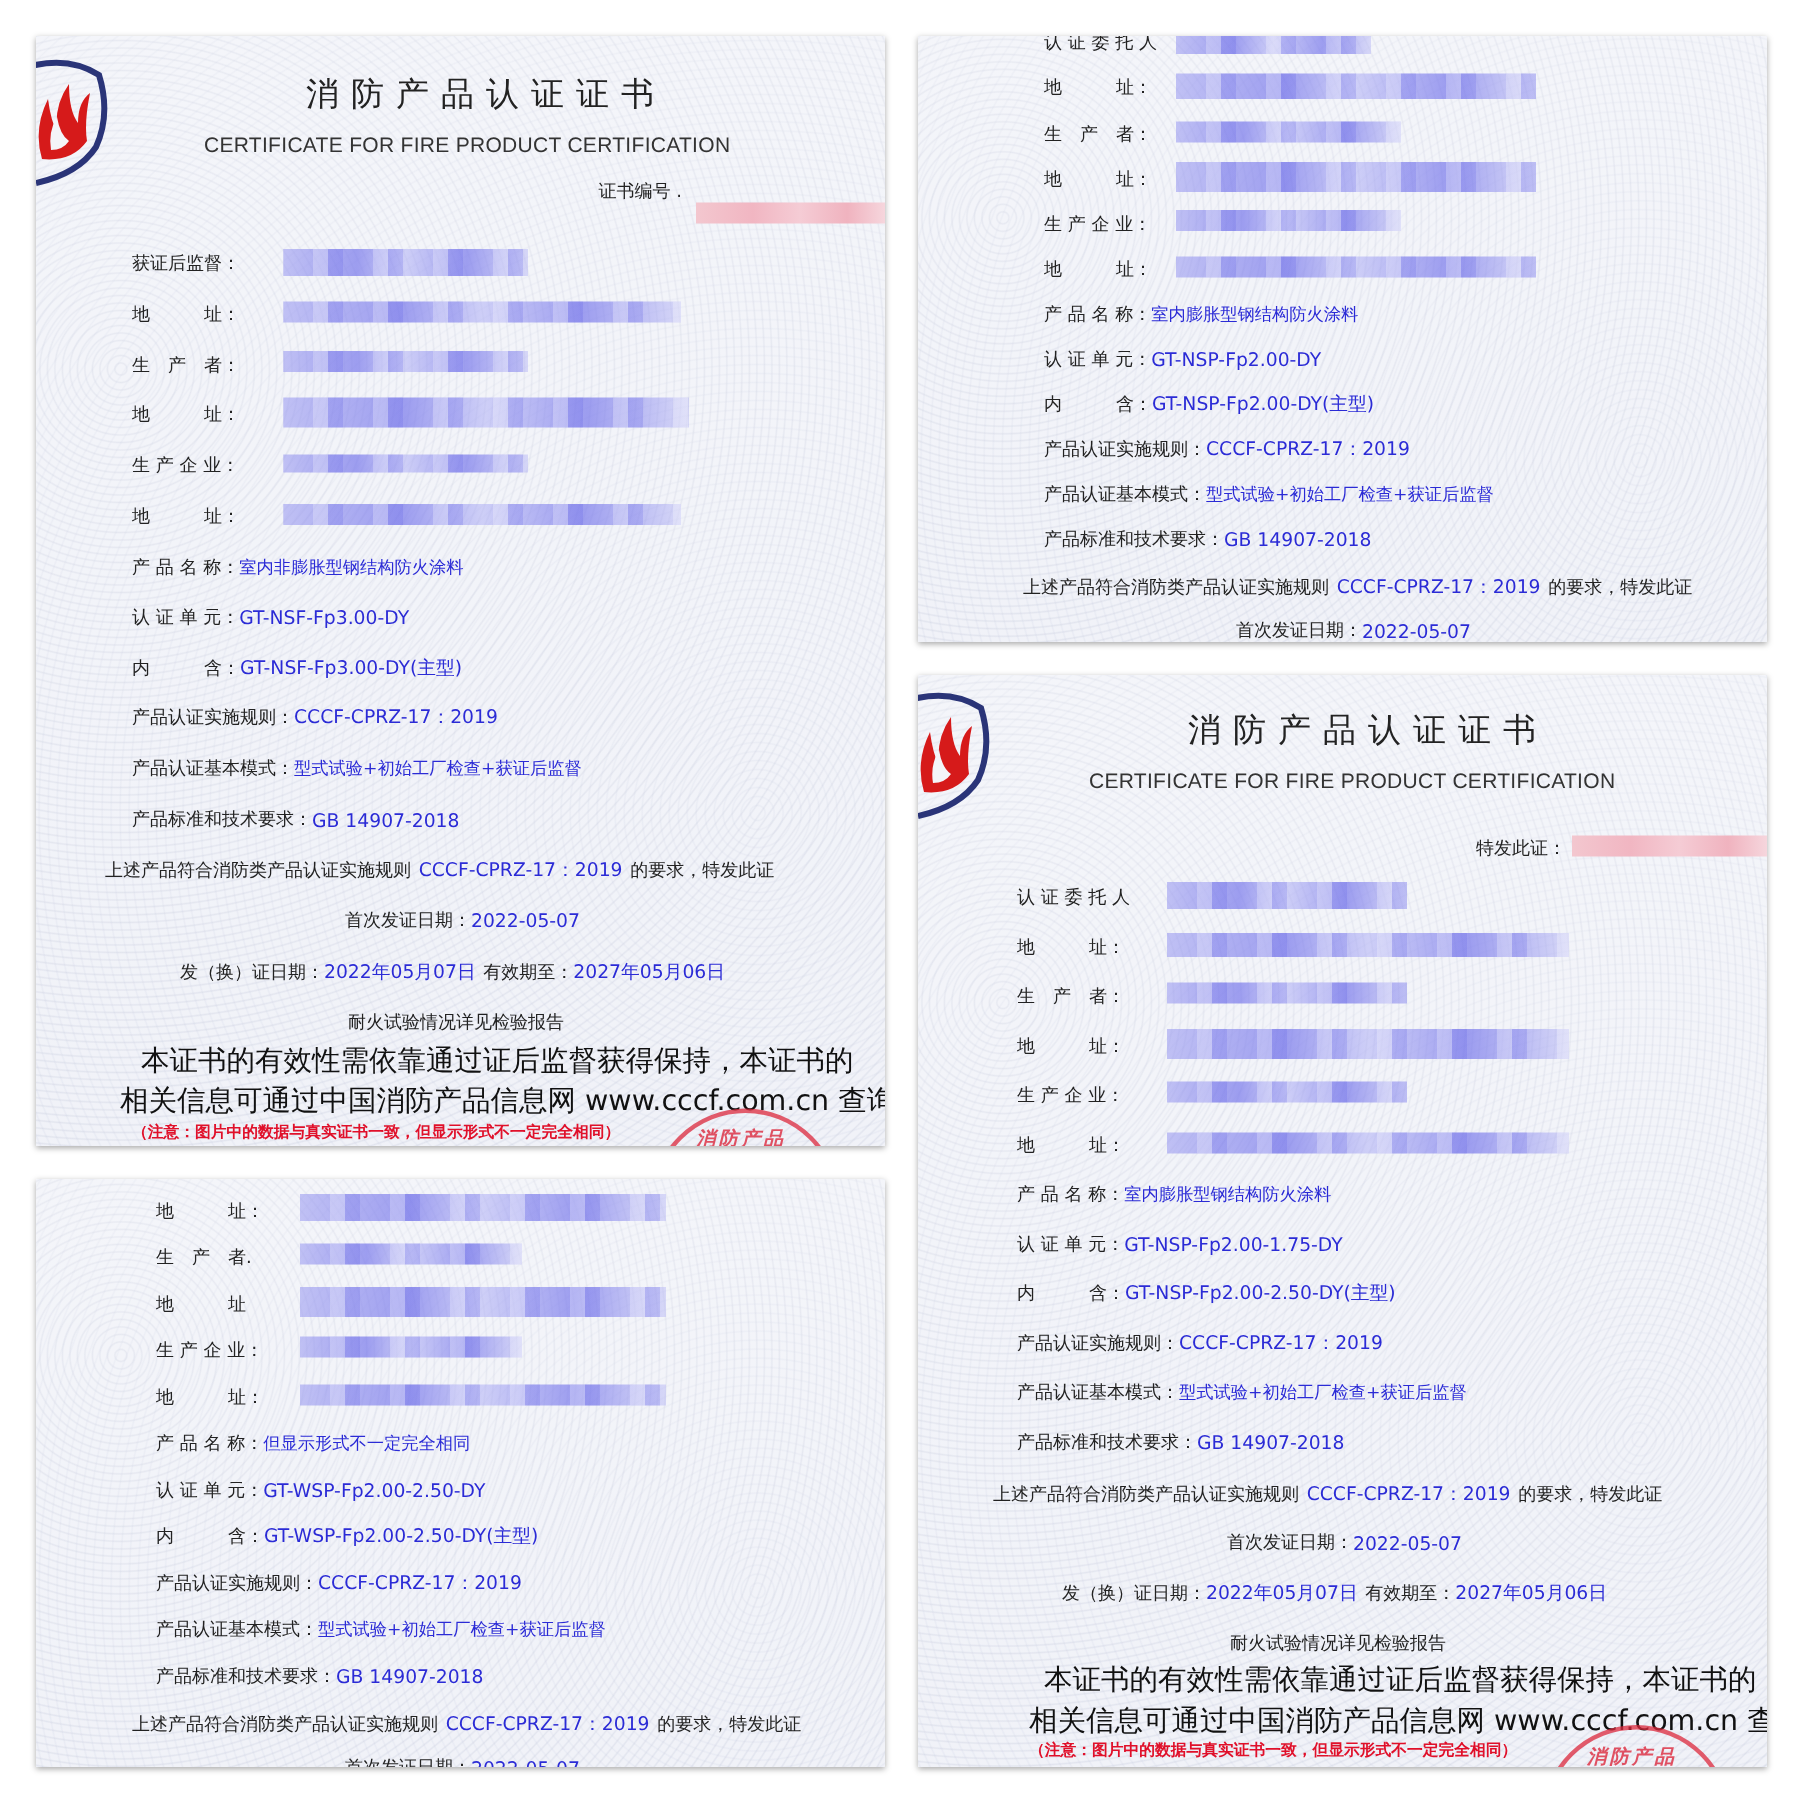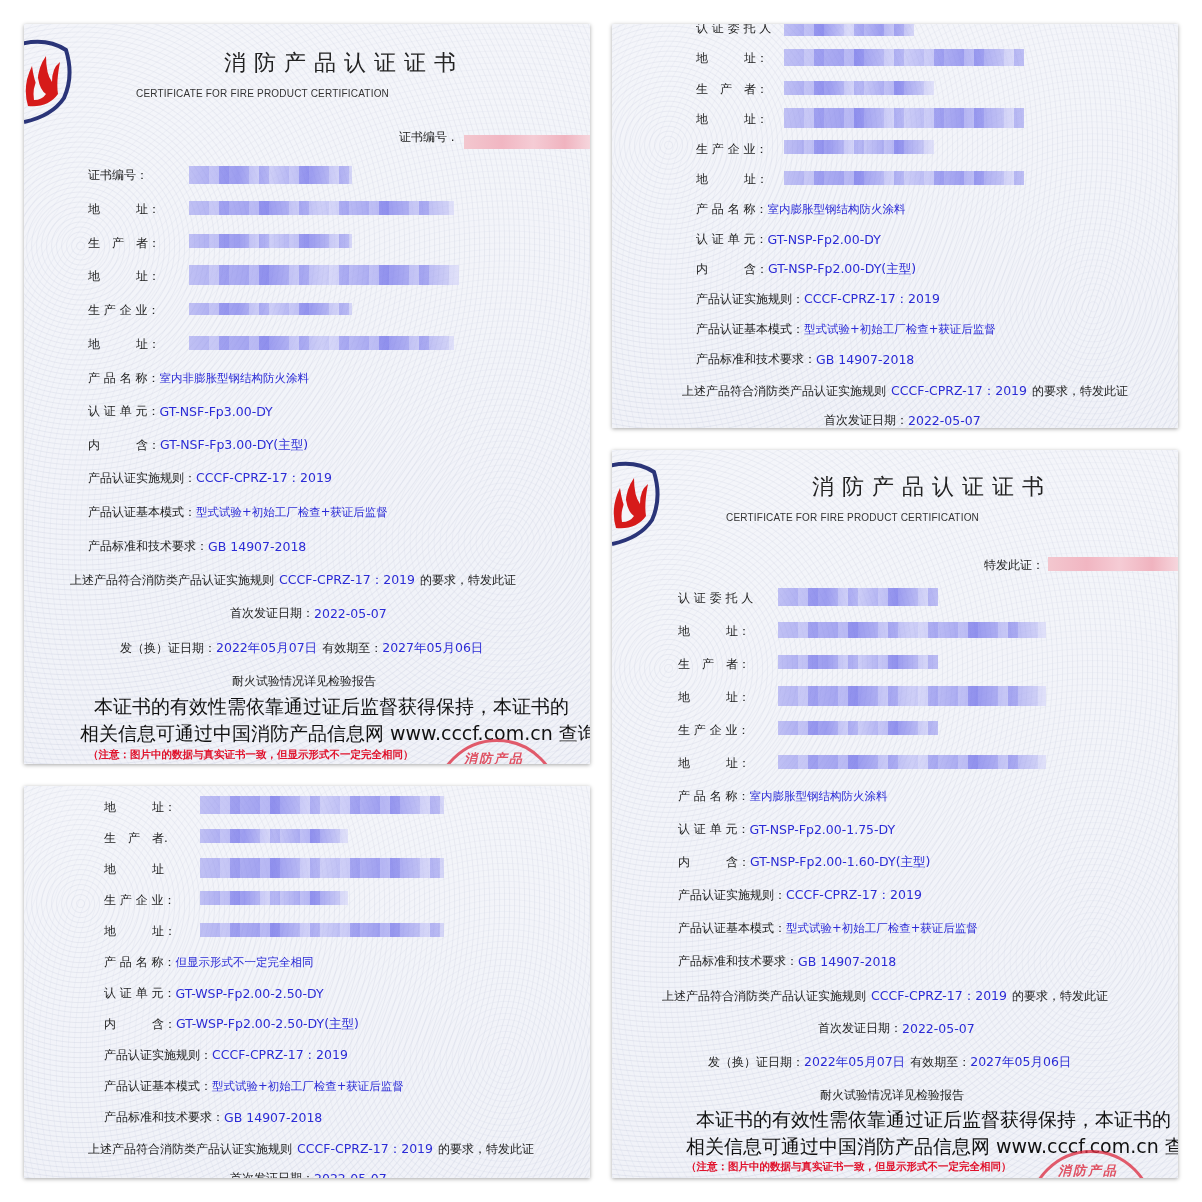--- a/index.html
+++ b/index.html
@@ -20,22 +20,22 @@
     background: linear-gradient(180deg, rgba(255,255,255,0.35), rgba(255,255,255,0.15));
     pointer-events:none;
   }
   .p1 { left:24px; top:24px; width:566px; height:740px; }
   .p2 { left:612px; top:24px; width:566px; height:404px; }
   .p3 { left:612px; top:450px; width:566px; height:728px; }
   .p4 { left:24px; top:786px; width:566px; height:392px; }
 
   .abs { position:absolute; z-index:2; white-space:nowrap; }
   .logo { position:absolute; z-index:2; }
-  .title-cn { font-size:22px; letter-spacing:8px; color:#222; font-weight:normal;margin-left:20px; }
-  .title-en { font-size:10px; color:#333; font-family:"Liberation Sans", sans-serif; letter-spacing:0.2px; }
+  .title-cn { font-size:22px; letter-spacing:8px; color:#222; font-weight:normal; }
+  .title-en { font-size:14px; color:#333; font-family:"Liberation Sans", sans-serif; letter-spacing:0.2px; }
   .certno-label { font-size:12px; color:#222; }
   .redact-pink {
     position:absolute; z-index:2; height:14px;
     background: linear-gradient(90deg, #f3c7cf 0%, #f1b6c2 30%, #f5ccd5 55%, #f0b3bf 80%, #f6d6dd 100%);
   }
   .redact-blue {
     position:absolute; z-index:2;
     background:
       linear-gradient(90deg, rgba(150,150,240,0.55), rgba(120,120,235,0.7) 30%, rgba(170,170,245,0.5) 50%, rgba(120,120,235,0.7) 75%, rgba(180,180,245,0.45));
   }
@@ -60,25 +60,25 @@
 <body>
 
 <div class="panel p1">
   <svg class="logo" style="left:0;top:12px;" width="52" height="88" viewBox="0 0 52 88">
     <path d="M-10 10 Q20 0 42 14 Q50 40 40 62 Q28 80 0 86" fill="none" stroke="#2a3478" stroke-width="4"></path>
     <path d="M4 70 Q-2 50 8 30 Q10 45 14 52 Q12 34 22 20 Q22 38 28 46 Q28 32 36 26 Q32 46 34 58 Q24 72 4 70Z" fill="#d61a1a"></path>
     <path d="M10 64 Q8 52 14 42 Q16 54 22 58 Q18 64 10 64Z" fill="#f4f4f8"></path>
   </svg>
   <div class="abs title-cn" style="left:180px;top:24px;">消防产品认证证书</div>
   <div class="abs title-en" style="left:112px;top:64px;">CERTIFICATE FOR FIRE PRODUCT CERTIFICATION</div>
-  <div class="abs certno-label" style="left:375px;top:105px;">证书编号 .</div>
+  <div class="abs certno-label" style="left:375px;top:95px;">证书编号 .</div>
   <div class="redact-pink" style="left:440px;top:111px;width:126px;"></div>
 
   <div class="row" style="left:64px;top:143px;">
-    <span class="lbl">证书编号：</span>
+    <span class="lbl">获证后监督：</span>
   </div>
   <div class="redact-blue" style="left:165px;top:142px;width:163px;height:18px;"></div>
 
   <div class="row" style="left:64px;top:177px;">
     <span class="lbl">地　　　址：</span>
   </div>
   <div class="redact-blue" style="left:165px;top:177px;width:265px;height:14px;"></div>
 
   <div class="row" style="left:64px;top:211px;">
     <span class="lbl">生　产　者：</span>
@@ -258,21 +258,21 @@
   <div class="row" style="left:66px;top:338px;">
     <span class="lbl">产 品 名 称：</span>
     <span class="val-cn">室内膨胀型钢结构防火涂料</span>
   </div>
   <div class="row" style="left:66px;top:371px;">
     <span class="lbl">认 证 单 元：</span>
     <span class="val">GT-NSP-Fp2.00-1.75-DY</span>
   </div>
   <div class="row" style="left:66px;top:404px;">
     <span class="lbl">内　　　含：</span>
-    <span class="val">GT-NSP-Fp2.00-1.60-DY(主型)</span>
+    <span class="val">GT-NSP-Fp2.00-2.50-DY(主型)</span>
   </div>
   <div class="row" style="left:66px;top:437px;">
     <span class="lbl">产品认证实施规则：</span>
     <span class="val">CCCF-CPRZ-17：2019</span>
   </div>
   <div class="row" style="left:66px;top:470px;">
     <span class="lbl">产品认证基本模式：</span>
     <span class="val-cn">型式试验+初始工厂检查+获证后监督</span>
   </div>
   <div class="row" style="left:66px;top:503px;">

